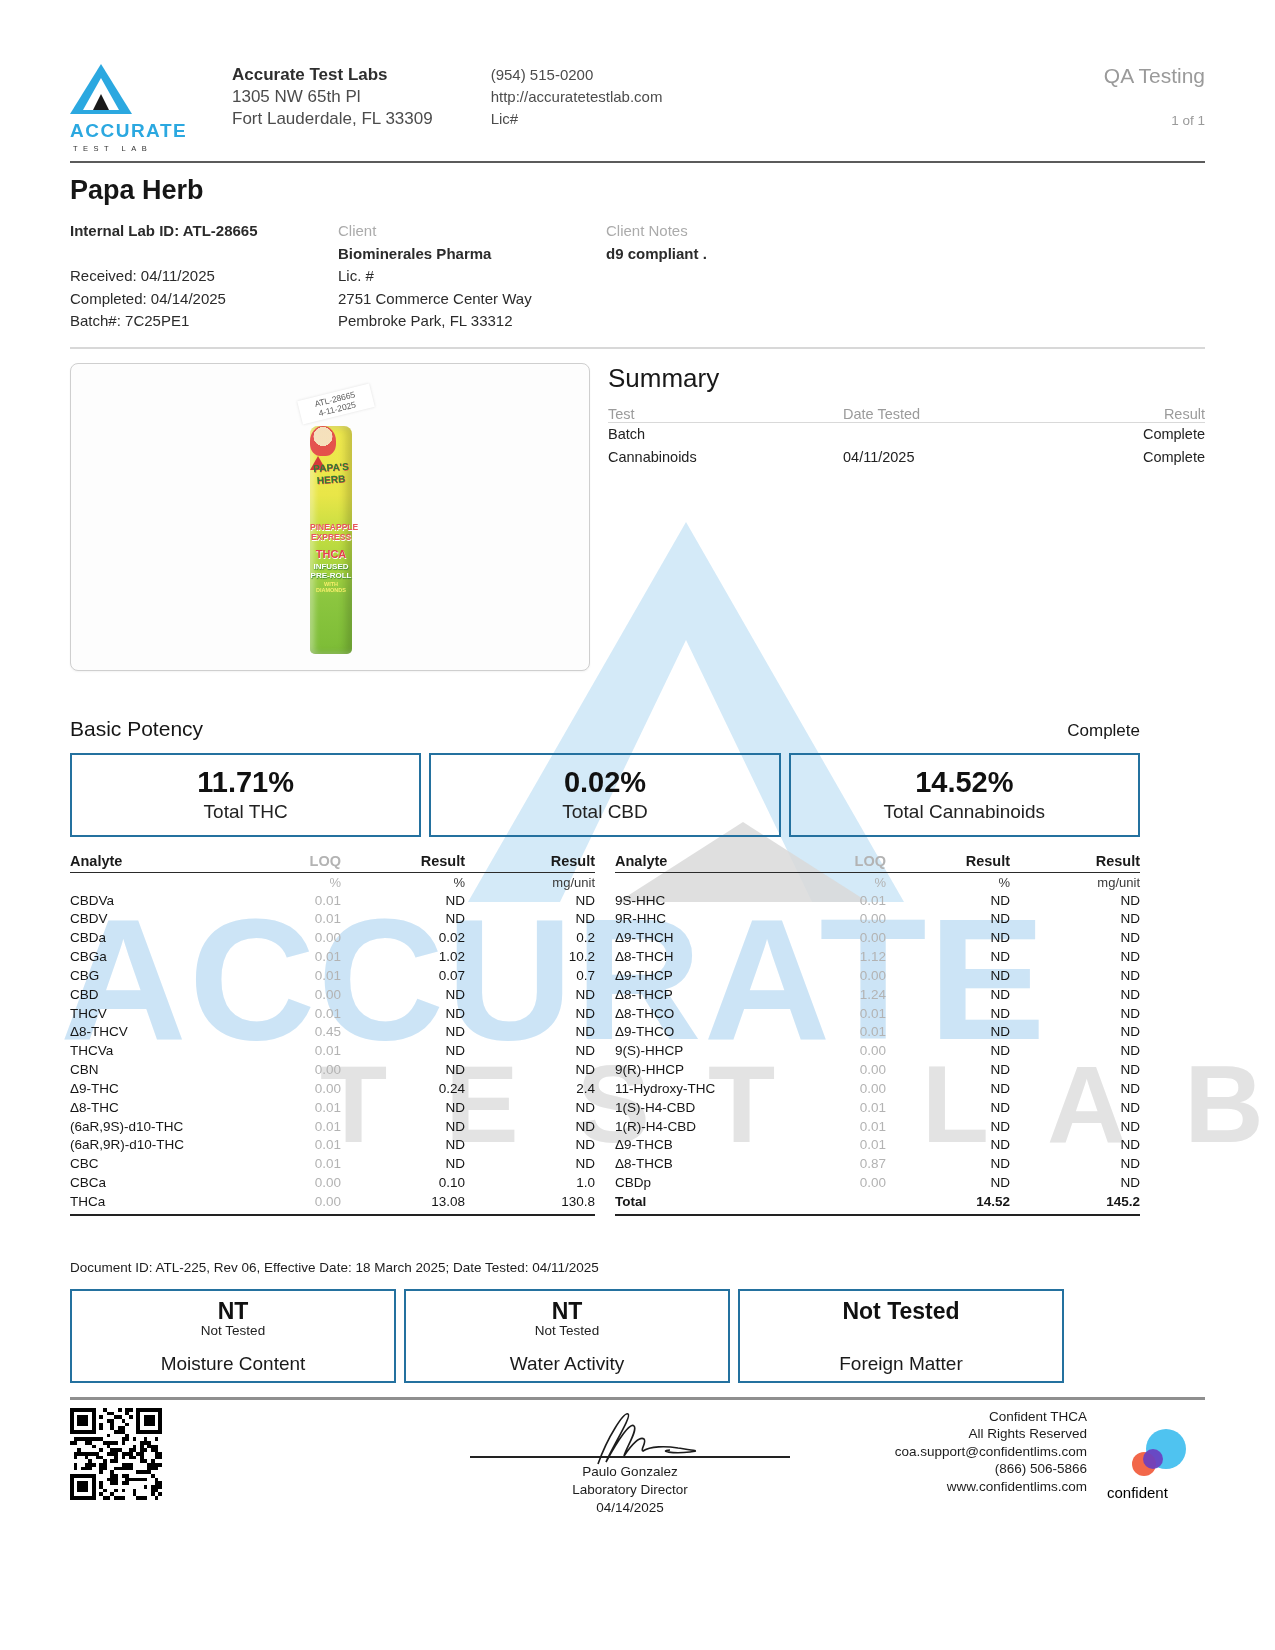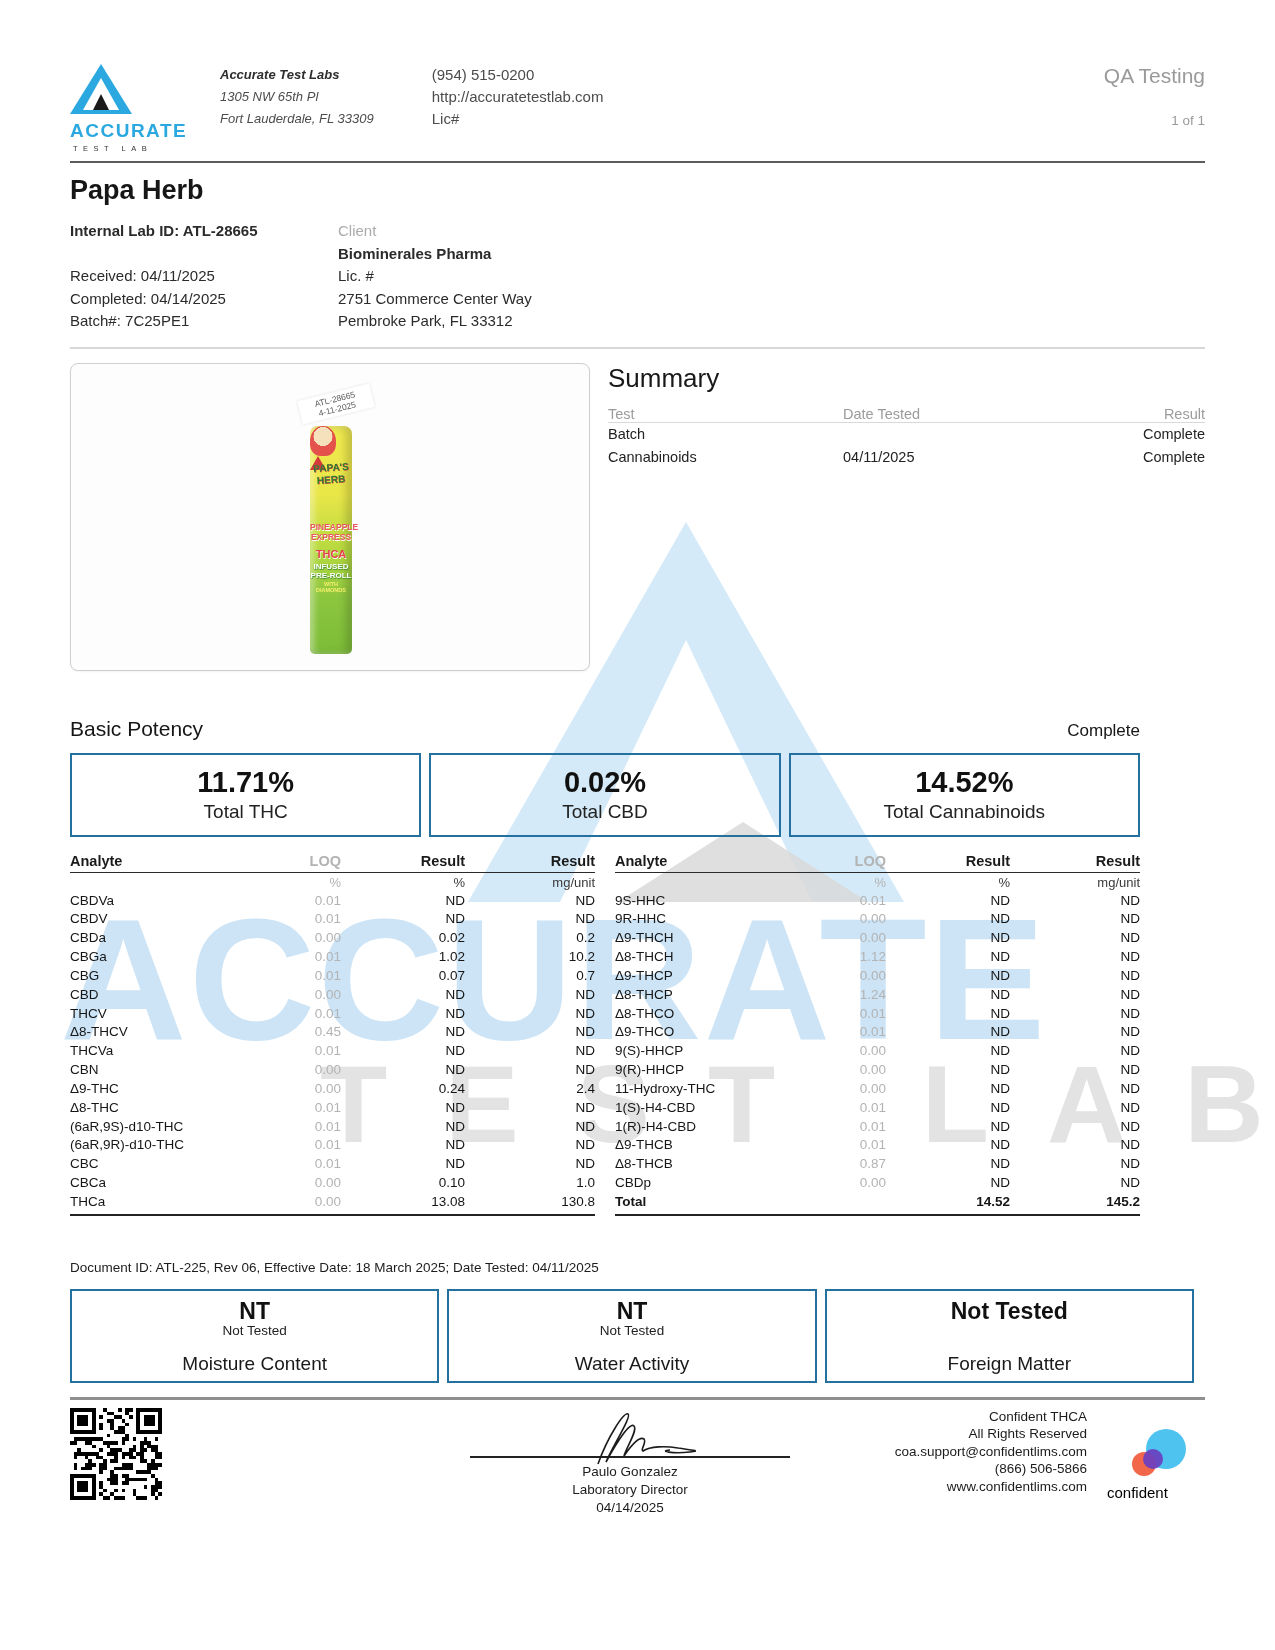--- a/index.html
+++ b/index.html
@@ -27,21 +27,21 @@
     transform:scaleX(1.02); transform-origin:left; white-space:nowrap; }
   .wm-text2 { position:absolute; left:320px; top:1040px; width:800px;
     font-size:110px; font-weight:bold; letter-spacing:58px; color:#e3e3e3;
     white-space:nowrap; }
 
   
   .header-row { display:flex; align-items:flex-start; }
   .logo-block { width:150px; }
   .logo-word { color:#2ba8e0; font-weight:bold; font-size:19px; letter-spacing:1.5px; margin-top:2px; }
   .logo-sub { color:#333; font-size:7.5px; letter-spacing:5.5px; margin-top:2px; padding-left:3px; }
-  .lab-block { font-size:13px; line-height:22px; color:#4c4c4c;font-style:italic; }
+  .lab-block { margin-left:12px; font-size:17px; line-height:22px; color:#4c4c4c; }
   .lab-name { font-weight:bold; color:#2e2e2e; }
   .contact-block { margin-left:58px; font-size:15px; line-height:22px; color:#4c4c4c; }
   .header-right { margin-left:auto; text-align:right; color:#9a9a9a; }
   .qa-testing { font-size:21px; }
   .page-indicator { font-size:13.5px; margin-top:25px; }
   .divider1 { border-bottom:2px solid #5b5b5b; margin-top:8px; }
 
   
   .product-title { font-size:27px; font-weight:bold; color:#161616; margin-top:12px; }
   .info-grid { display:grid; grid-template-columns:268px 268px 268px 1fr; margin-top:14px; }
@@ -105,21 +105,21 @@
   .tunits .uc1 { color:#b3b3b3; }
   .tunits .uc1,.tunits .uc2,.tunits .uc3 { text-align:right; }
   .tbody .trow { display:grid; grid-template-columns:1fr 112px 124px 130px;
     font-size:13.5px; line-height:18.85px; color:#161616; }
   .tbody .trow .c1 { color:#b3b3b3; }
   .tbody .trow .c1,.tbody .trow .c2,.tbody .trow .c3 { text-align:right; }
   .tbody .trow.total-row { font-weight:bold; }
 
   
   .doc-line { font-size:13.5px; color:#1d1d1d; margin-top:44px; }
-  .nt-row { display:flex; gap:8px; width:1124px; margin-top:14px; }
+  .nt-row { display:flex; gap:8px; width:994px; margin-top:14px; }
   .nt-box { flex:1; border:2.5px solid #24719f; height:94px; display:flex;
     flex-direction:column; align-items:center; padding:8px 0 6px 0; }
   .nt-value { font-size:23px; font-weight:bold; color:#111; line-height:24px; }
   .nt-sub { font-size:13.5px; color:#222; }
   .nt-label { font-size:19px; color:#1a1a1a; margin-top:auto; }
   .divider3 { border-bottom:3px solid #8f8f8f; margin-top:14px; }
   .footer { position:relative; height:160px; margin-top:6px; }
   .qr { position:absolute; left:0; top:2px; width:92px; height:92px; background:#fff; }
   .sig-block { position:absolute; left:400px; top:0; width:320px; text-align:center; }
   .sig-svg { display:block; margin:0 auto; }
@@ -182,20 +182,24 @@
         <div>Received: 04/11/2025</div>
         <div>Completed: 04/14/2025</div>
         <div>Batch#: 7C25PE1</div>
       </div>
       <div class="info-col">
         <div class="gray-label">Client</div>
         <div class="b">Biominerales Pharma</div>
         <div>Lic. #</div>
         <div>2751 Commerce Center Way</div>
         <div>Pembroke Park, FL 33312</div>
+      </div>
+      <div class="info-col">
+        <div class="gray-label">Client Notes</div>
+        <div class="b">d9 compliant .</div>
       </div>
     </div>
     <div class="divider2"></div>
 
     <div class="photo-summary-row">
       <div class="photo-box">
         <div class="tube-label">
           <div>ATL-28665</div>
           <div>4-11-2025</div>
         </div>

